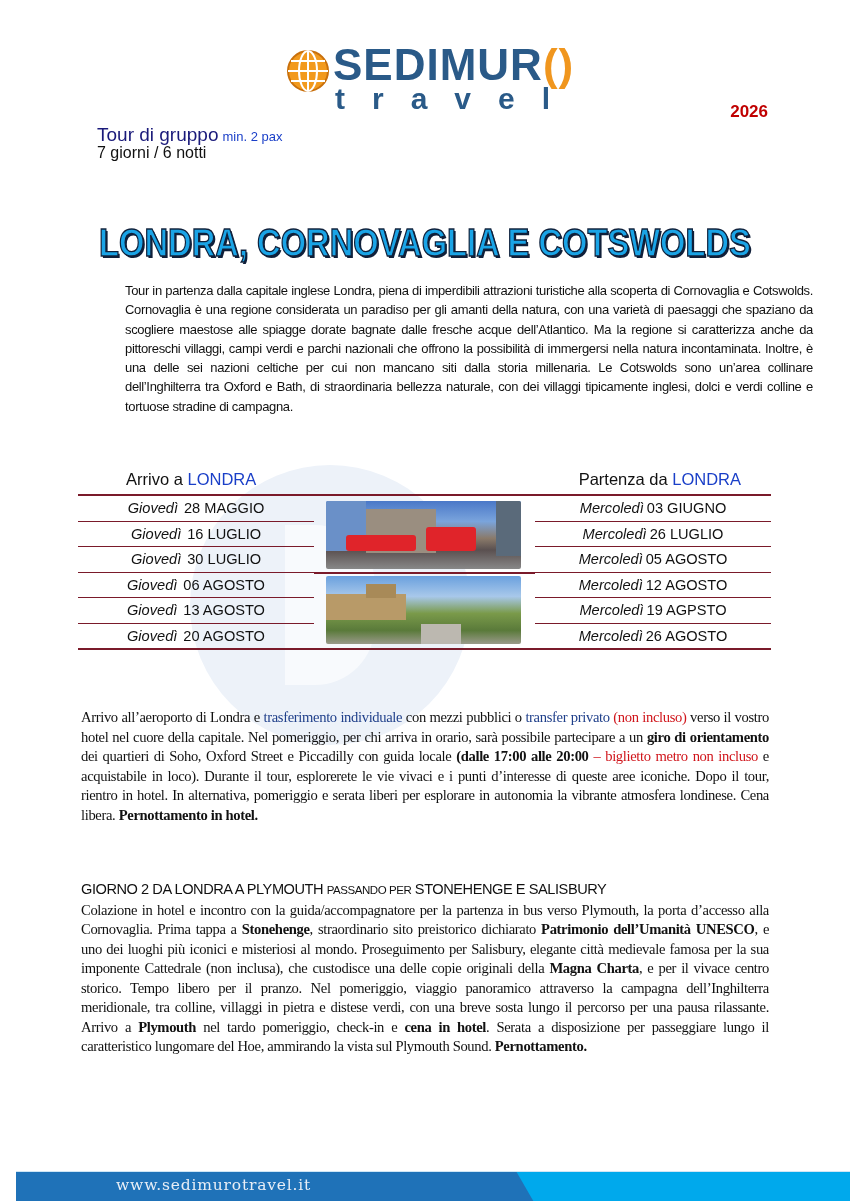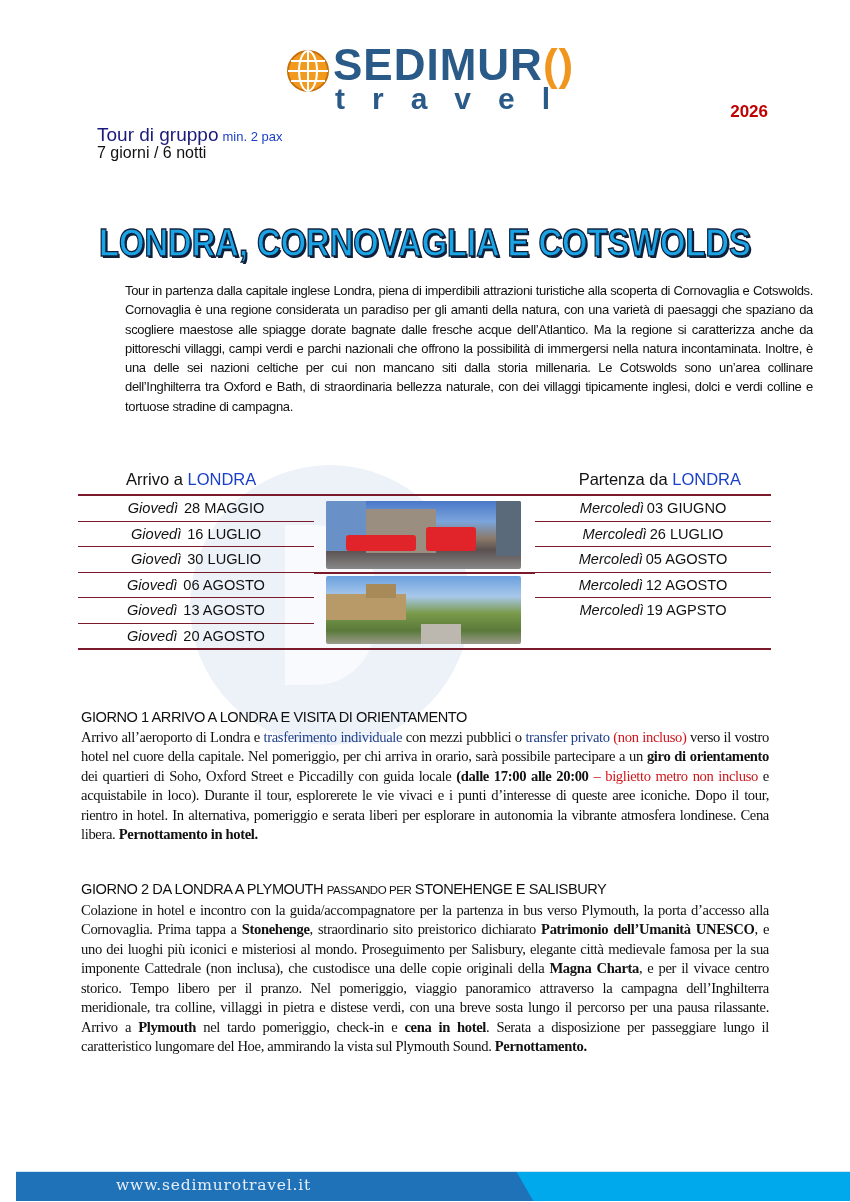--- a/index.html
+++ b/index.html
@@ -139,26 +139,26 @@
     <div class="house" style="left:0;top:18px;width:80px;height:26px"></div>
     <div class="house" style="left:40px;top:8px;width:30px;height:14px;background:#a88a58"></div>
     <div class="path" style="left:95px;top:48px;width:40px;height:20px"></div>
   </div>
   <div class="col right">
     <div class="row"><span class="day">Mercoledì</span><span class="date">03 GIUGNO</span></div>
     <div class="row"><span class="day">Mercoledì</span><span class="date">26 LUGLIO</span></div>
     <div class="row"><span class="day">Mercoledì</span><span class="date">05 AGOSTO</span></div>
     <div class="row"><span class="day">Mercoledì</span><span class="date">12 AGOSTO</span></div>
     <div class="row"><span class="day">Mercoledì</span><span class="date">19 AGPSTO</span></div>
+    <div class="row"><span class="day">Mercoledì</span><span class="date">26 AGOSTO</span></div>
   </div>
   <div class="rule-full" style="top:180px"></div>
 </div>
 
 <div class="day-section" style="top:708px">
-  <div class="day-title">GIORNO 1 ARRIVO A LONDRA E VISITA DI ORIENTAMENTO</div>
   <div class="day-body"><span>Arrivo all’aeroporto di Londra e </span><span class="blue">trasferimento individuale</span><span> con mezzi pubblici o </span><span class="blue">transfer privato</span> <span class="red">(non incluso)</span><span> verso il vostro hotel nel cuore della capitale. Nel pomeriggio, per chi arriva in orario, sarà possibile partecipare a un </span><span class="b">giro di orientamento</span><span> dei quartieri di Soho, Oxford Street e Piccadilly con guida locale </span><span class="b">(dalle 17:00 alle 20:00</span><span class="red"> – biglietto metro non incluso</span><span> e acquistabile in loco). Durante il tour, esplorerete le vie vivaci e i punti d’interesse di queste aree iconiche. Dopo il tour, rientro in hotel. In alternativa, pomeriggio e serata liberi per esplorare in autonomia la vibrante atmosfera londinese. Cena libera. </span><span class="b">Pernottamento in hotel.</span></div>
 </div>
 
 <div class="day-section" style="top:880px">
   <div class="day-title"><span>GIORNO 2 DA LONDRA A PLYMOUTH </span><span class="small">PASSANDO PER</span><span> STONEHENGE E SALISBURY</span></div>
   <div class="day-body"><span>Colazione in hotel e incontro con la guida/accompagnatore per la partenza in bus verso Plymouth, la porta d’accesso alla Cornovaglia. Prima tappa a </span><span class="b">Stonehenge</span><span>, straordinario sito preistorico dichiarato </span><span class="b">Patrimonio dell’Umanità UNESCO</span><span>, e uno dei luoghi più iconici e misteriosi al mondo. Proseguimento per Salisbury, elegante città medievale famosa per la sua imponente Cattedrale (non inclusa), che custodisce una delle copie originali della </span><span class="b">Magna Charta</span><span>, e per il vivace centro storico. Tempo libero per il pranzo. Nel pomeriggio, viaggio panoramico attraverso la campagna dell’Inghilterra meridionale, tra colline, villaggi in pietra e distese verdi, con una breve sosta lungo il percorso per una pausa rilassante. Arrivo a </span><span class="b">Plymouth</span><span> nel tardo pomeriggio, check-in e </span><span class="b">cena in hotel</span><span>. Serata a disposizione per passeggiare lungo il caratteristico lungomare del Hoe, ammirando la vista sul Plymouth Sound. </span><span class="b">Pernottamento.</span></div>
 </div>
 
 <div class="footer">
   <div class="left-band"></div>

